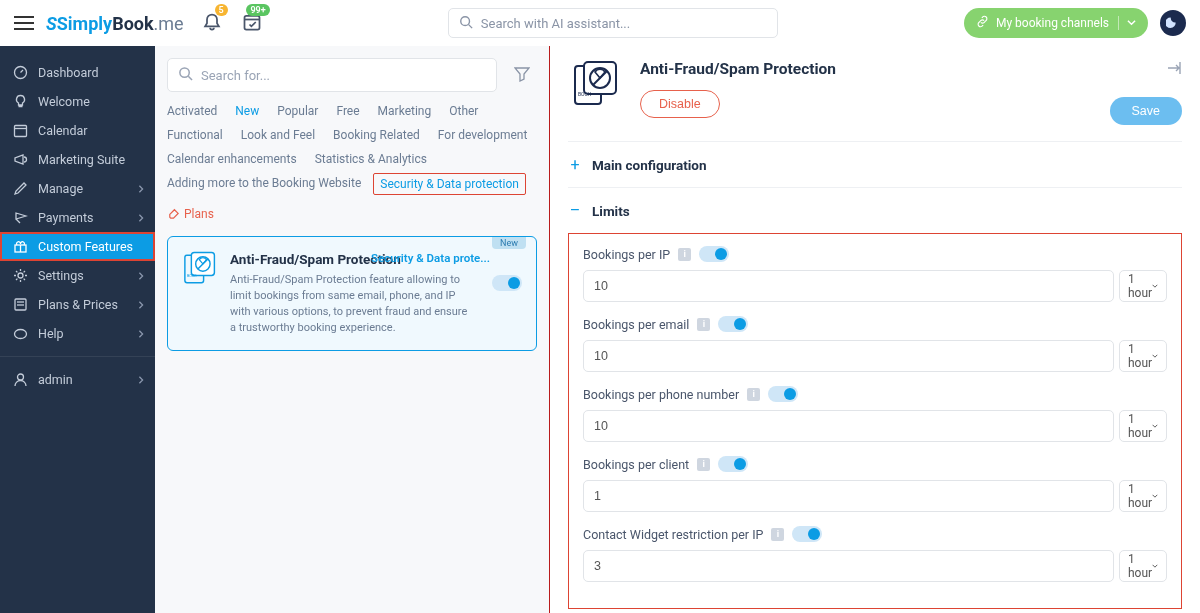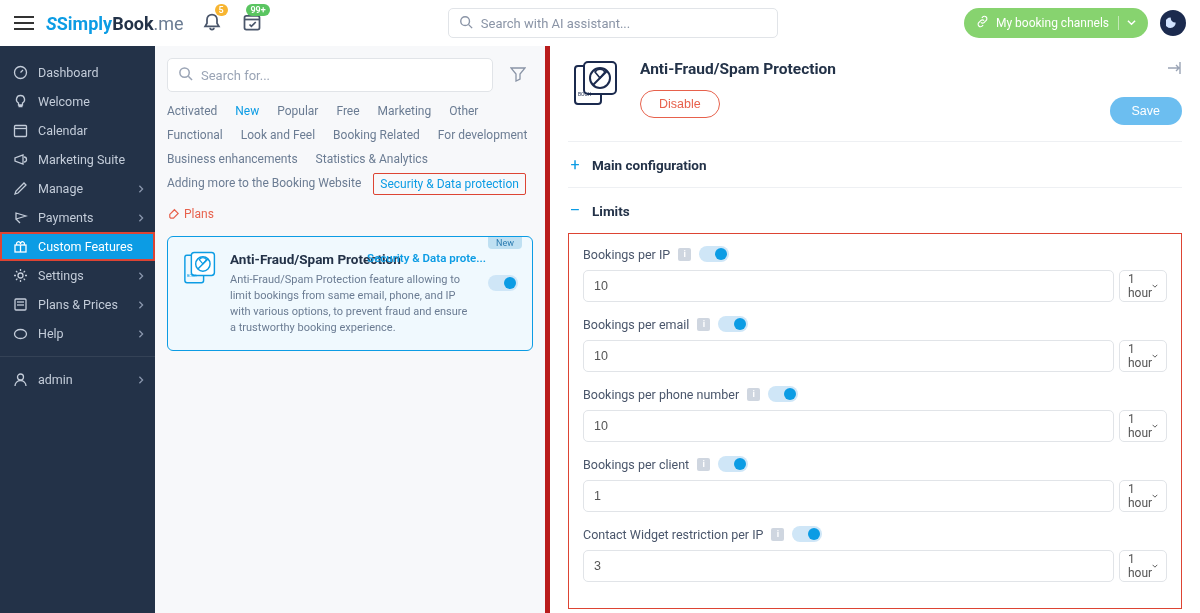--- a/index.html
+++ b/index.html
@@ -32,21 +32,21 @@
   .sidebar { width: 155px; background: #233248; color: #c3ccd9; padding-top: 12px; }
   .side-sep { height: 1px; background: rgba(255,255,255,0.08); margin: 8px 0; }
   .side-item { display: flex; align-items: center; padding: 7px 12px; font-size: 12.5px; cursor: pointer; position: relative; }
   .side-item .ico { width: 16px; margin-right: 10px; display: flex; align-items: center; justify-content: center; }
   .side-item .ico svg { width: 15px; height: 15px; }
   .side-item.active { background: #0c9ce4; color: #fff; }
   .side-item .chev-r { position: absolute; right: 10px; font-size: 12px; color: #8a97ad; }
   .side-highlight { outline: 2px solid #d43; outline-offset: -2px; }
   
   
-  .center { width: 395px; background: #f7f8fa; padding: 12px 12px; border-right: 5px solid #b91c1c; }
+  .center { width: 395px; background: #f7f8fa; padding: 12px 12px; border-right: 1px solid #b91c1c; }
   .center-top { display: flex; gap: 10px; align-items: center; }
   .search-center { flex: 1; height: 34px; background: #fff; border: 1px solid #e1e4e8; border-radius: 5px; display: flex; align-items: center; padding: 0 10px; color: #9aa4b5; gap: 8px; }
   .search-center svg { width: 15px; height: 15px; }
   .filter-btn { width: 30px; height: 30px; display: flex; align-items: center; justify-content: center; color: #8a94a6; cursor: pointer; }
   .filter-btn svg { width: 16px; height: 16px; }
   .tags { display: flex; flex-wrap: wrap; gap: 14px 18px; margin-top: 12px; font-size: 12px; color: #6b7c93; }
   .tag { cursor: pointer; }
   .tag.blue { color: #0c9ce4; }
   .tag.boxed { border: 1.5px solid #d43; padding: 3px 6px; border-radius: 2px; margin: -3px -6px; }
   .tag.clean { color: #e7614c; display: inline-flex; align-items: center; gap: 4px; }
@@ -371,21 +371,21 @@
         <span class="tag">Marketing</span>
         <span class="tag">Other</span>
       </div>
     <div class="tags" id="tags-2" style="margin-top:10px">
         <span class="tag">Functional</span>
         <span class="tag">Look and Feel</span>
         <span class="tag">Booking Related</span>
         <span class="tag">For development</span>
       </div>
     <div class="tags" id="tags-3" style="margin-top:10px">
-        <span class="tag">Business enhancements</span>
+        <span class="tag">Calendar enhancements</span>
         <span class="tag">Statistics &amp; Analytics</span>
       </div>
     <div class="tags" id="tags-4" style="margin-top:10px">
         <span class="tag">Adding more to the Booking Website</span>
         <span class="tag blue boxed">Security &amp; Data protection</span>
         <span class="tag clean">
           <span><svg viewBox="0 0 14 14">
               <use href="#i-eraser"></use>
             </svg></span>
           <span>Plans</span>

